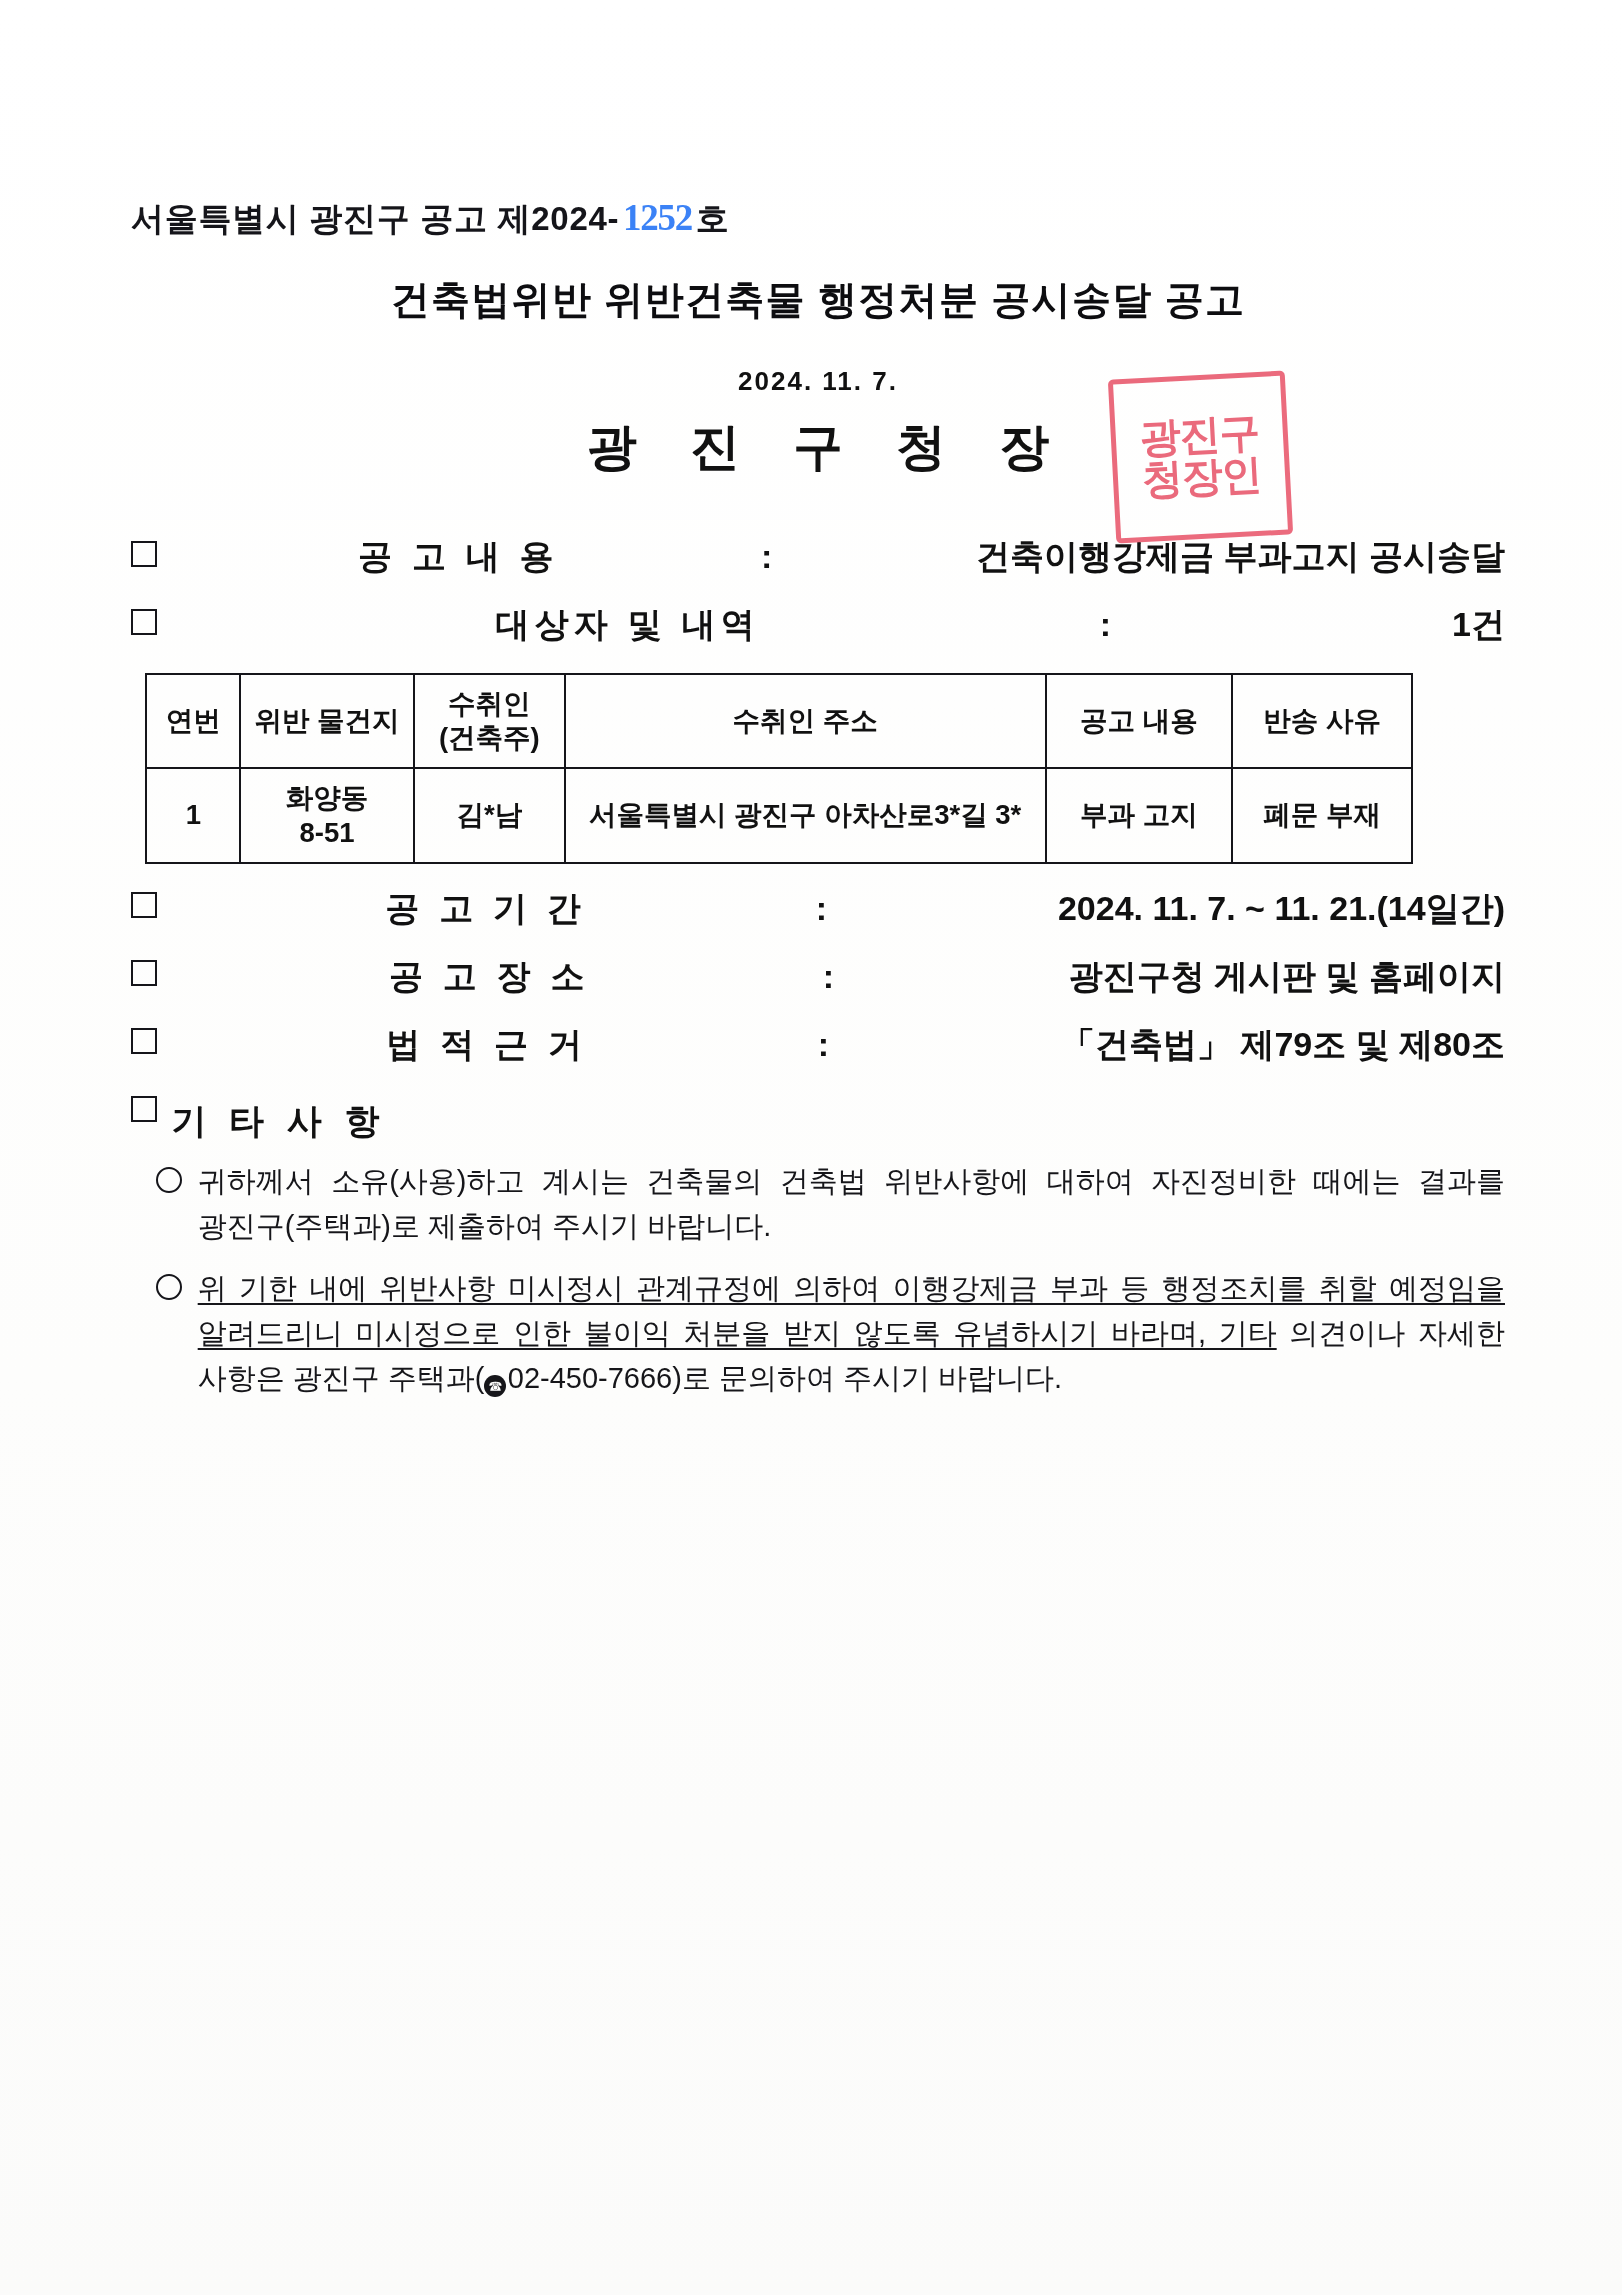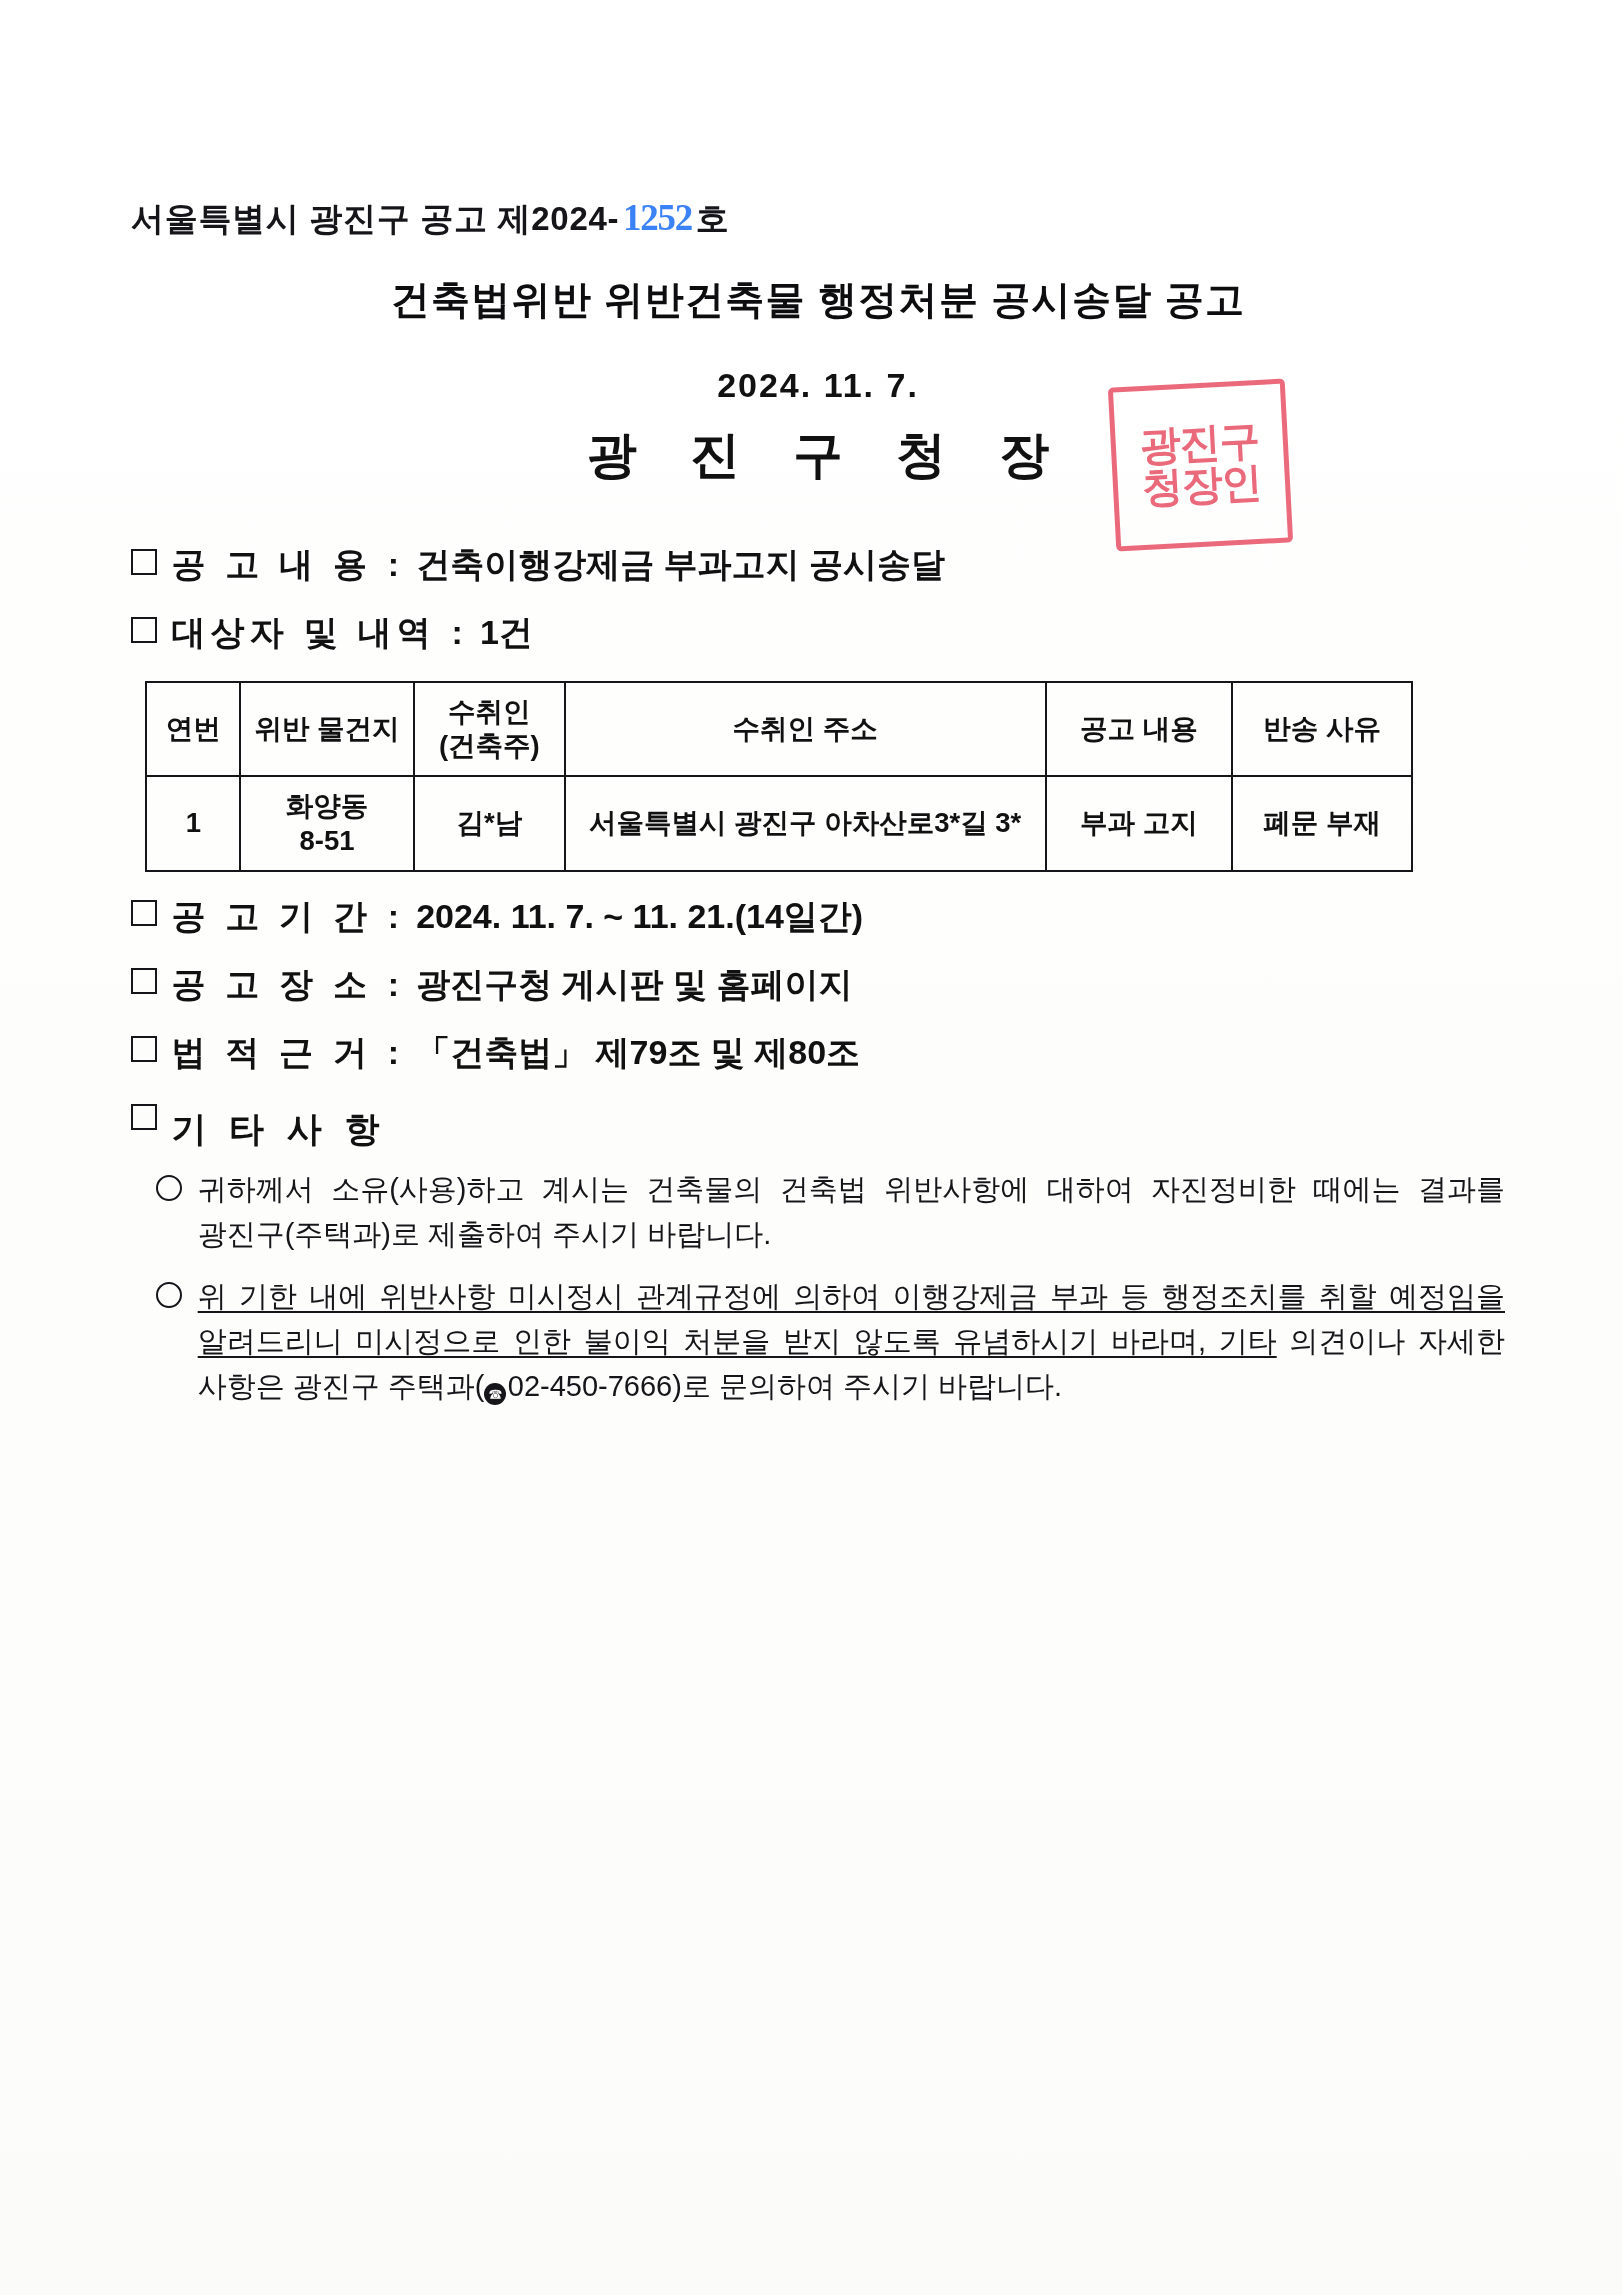--- a/index.html
+++ b/index.html
@@ -64,21 +64,21 @@
     line-height: 1.45;
     text-align: justify;
     margin: 0 0 27.5px 0;
     color: #15151a;
     word-break: keep-all;
   }
   .intro .indent { display: inline-block; width: 30px; }
 
   .date-line {
     text-align: center;
-    font-size: 34px;
+    font-size: 26px;
     font-weight: 800;
     letter-spacing: 2px;
     margin: 26px 0 17px 0;
   }
 
   .issuer-row {
     position: relative;
     text-align: center;
     height: 98px;
   }
@@ -115,20 +115,21 @@
   }
 
   .field {
     font-size: 34px;
     font-weight: 800;
     margin: 22px 0 0 0;
     display: flex;
     align-items: baseline;
     gap: 14.4px;
     letter-spacing: 0px;
+    justify-content: space-between;
   }
   .box-mark {
     display: inline-block;
     width: 22px;
     height: 22px;
     border: 2.6px solid #15151a;
     flex: 0 0 auto;
     position: relative;
     top: -1.3px;
   }

